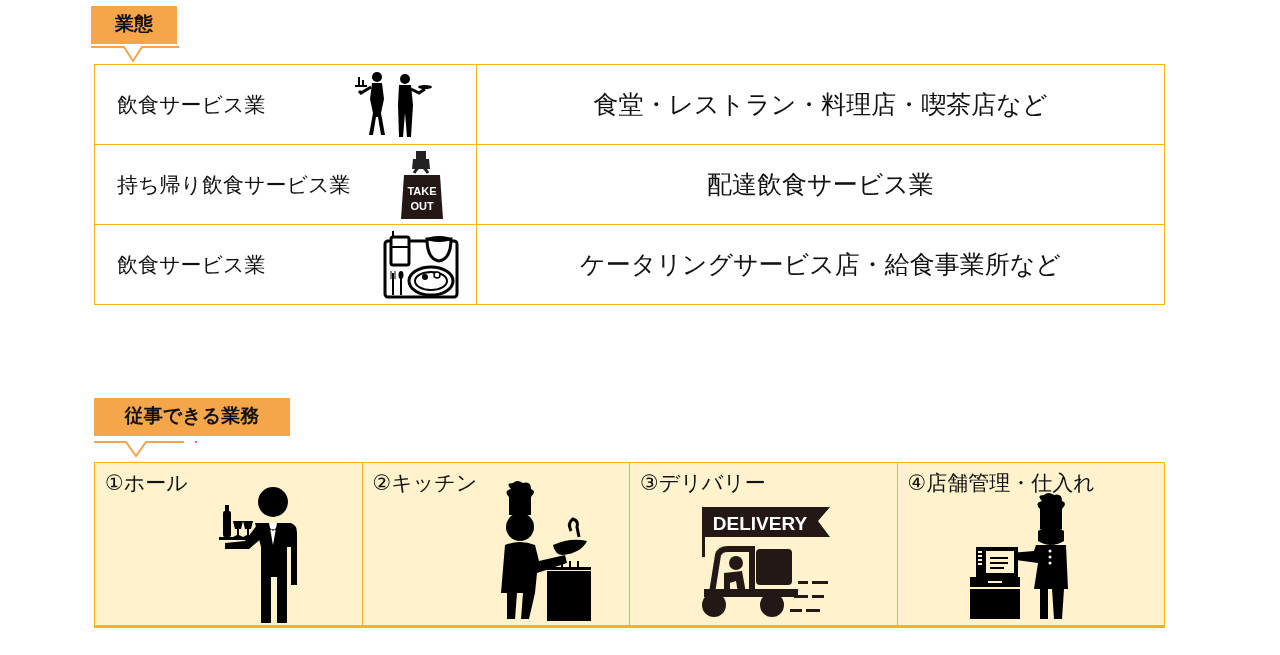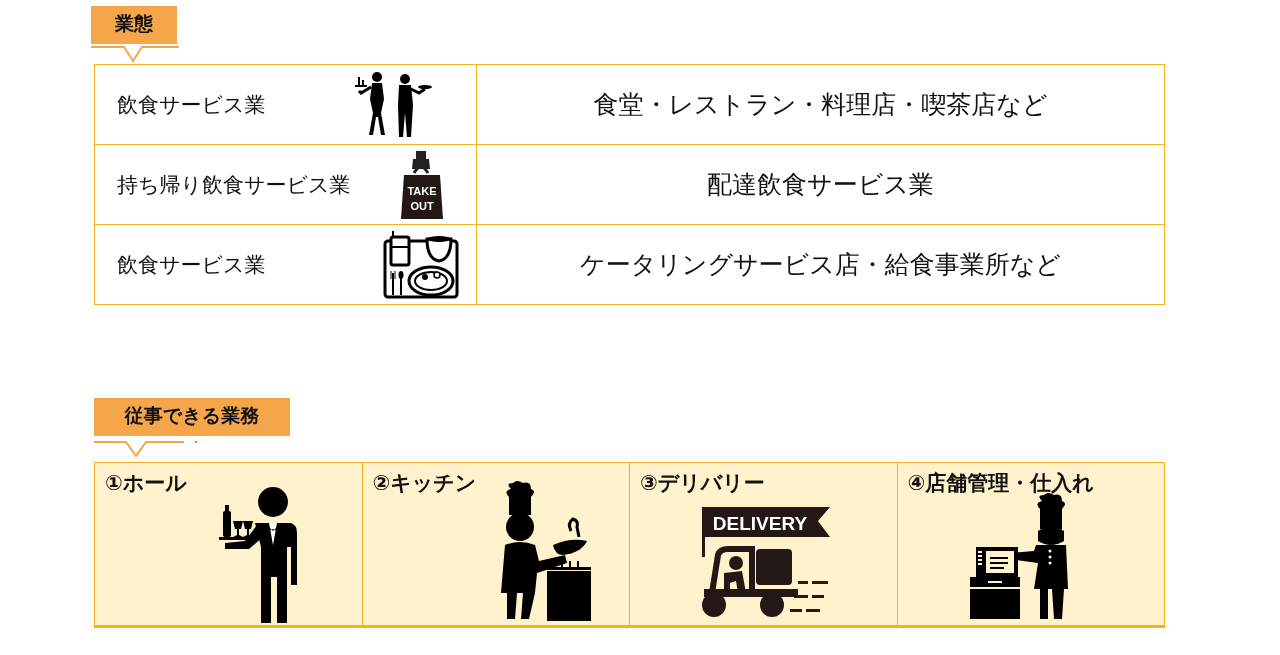--- a/index.html
+++ b/index.html
@@ -65,21 +65,21 @@
       flex: 1;
       position: relative;
       border-right: 1px solid #f2b416;
     }
     .duty-cell:last-child { border-right: none; }
     .duty-title {
       position: absolute;
       left: 10px;
       top: 6px;
       font-size: 21px;
-      font-weight: bold;
+      font-weight: normal;
       white-space: nowrap;
       z-index: 2;
     }
     .duty-icon {
       position: absolute;
       z-index: 1;
     }
   </style>
 </head>
 <body>

